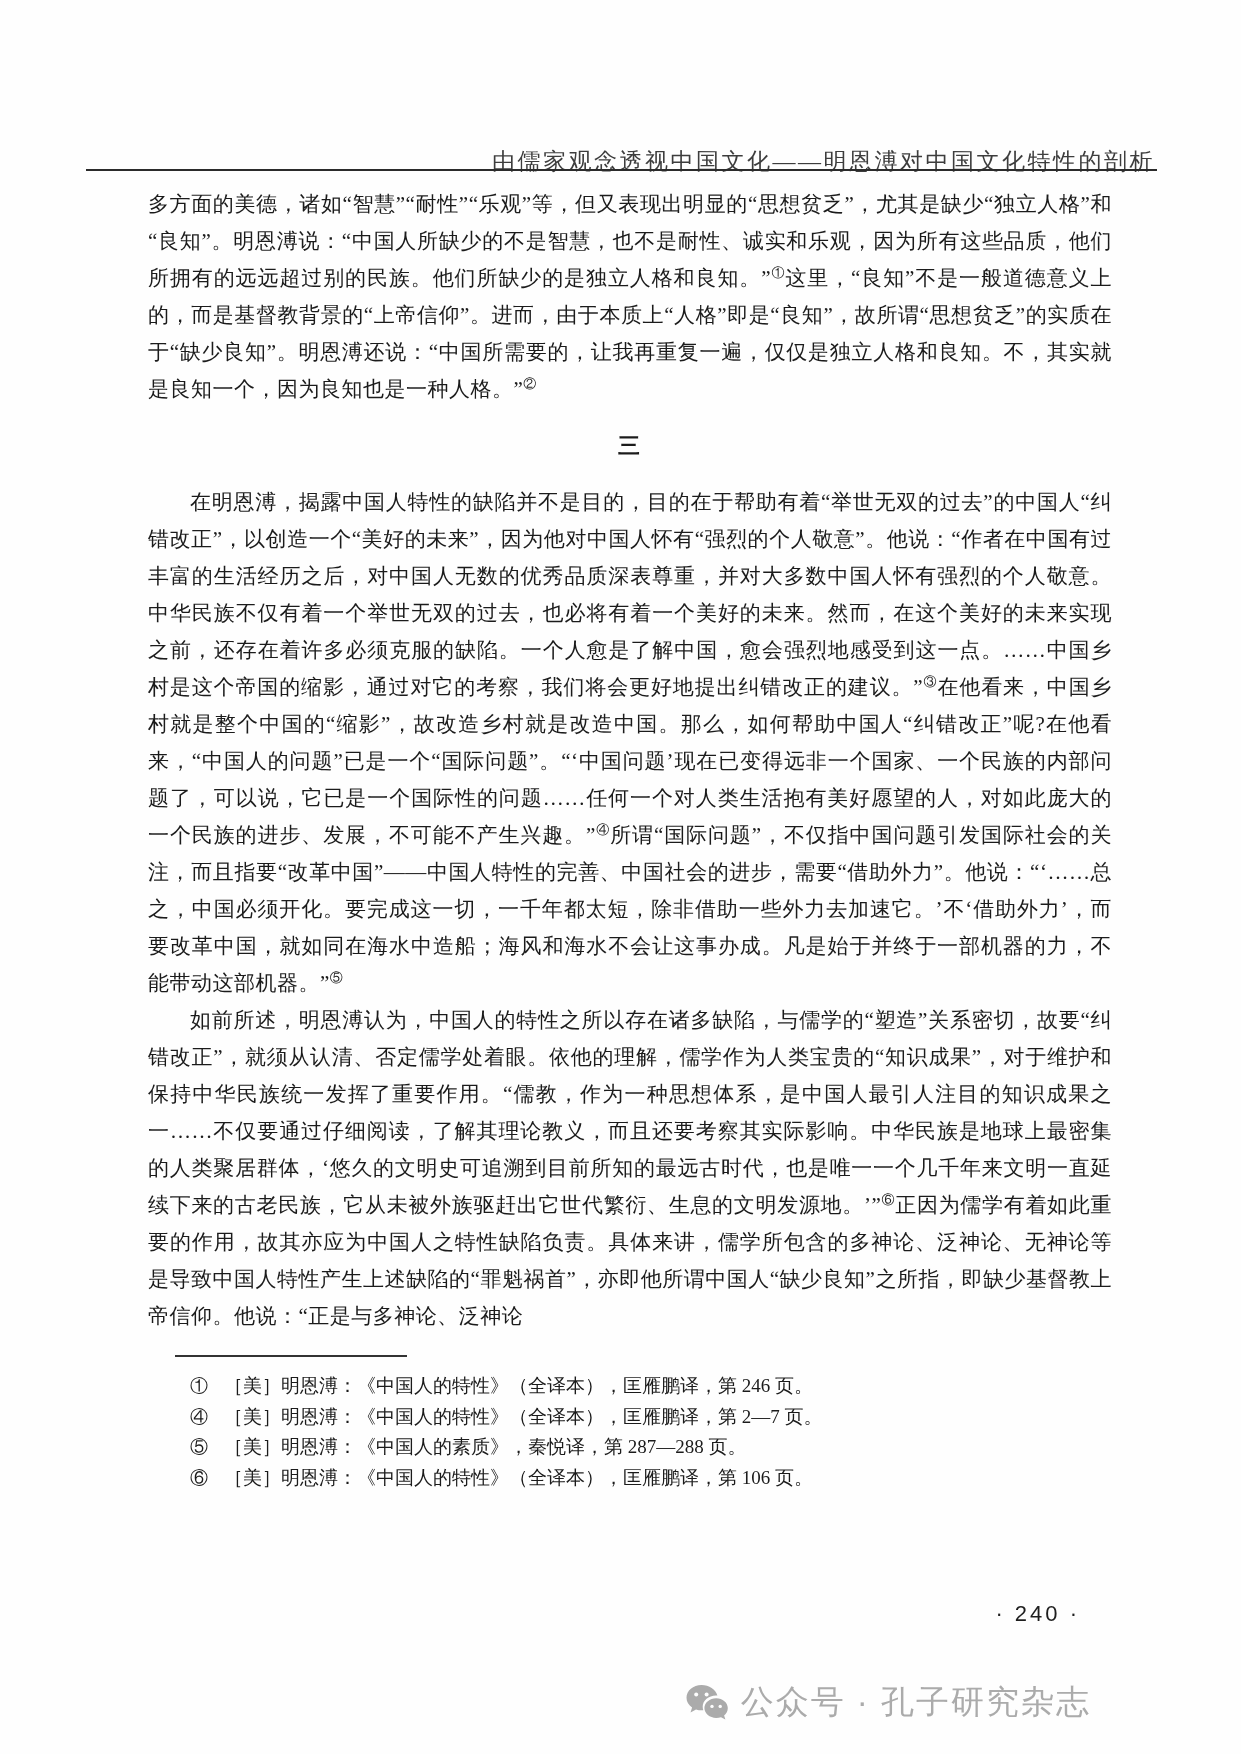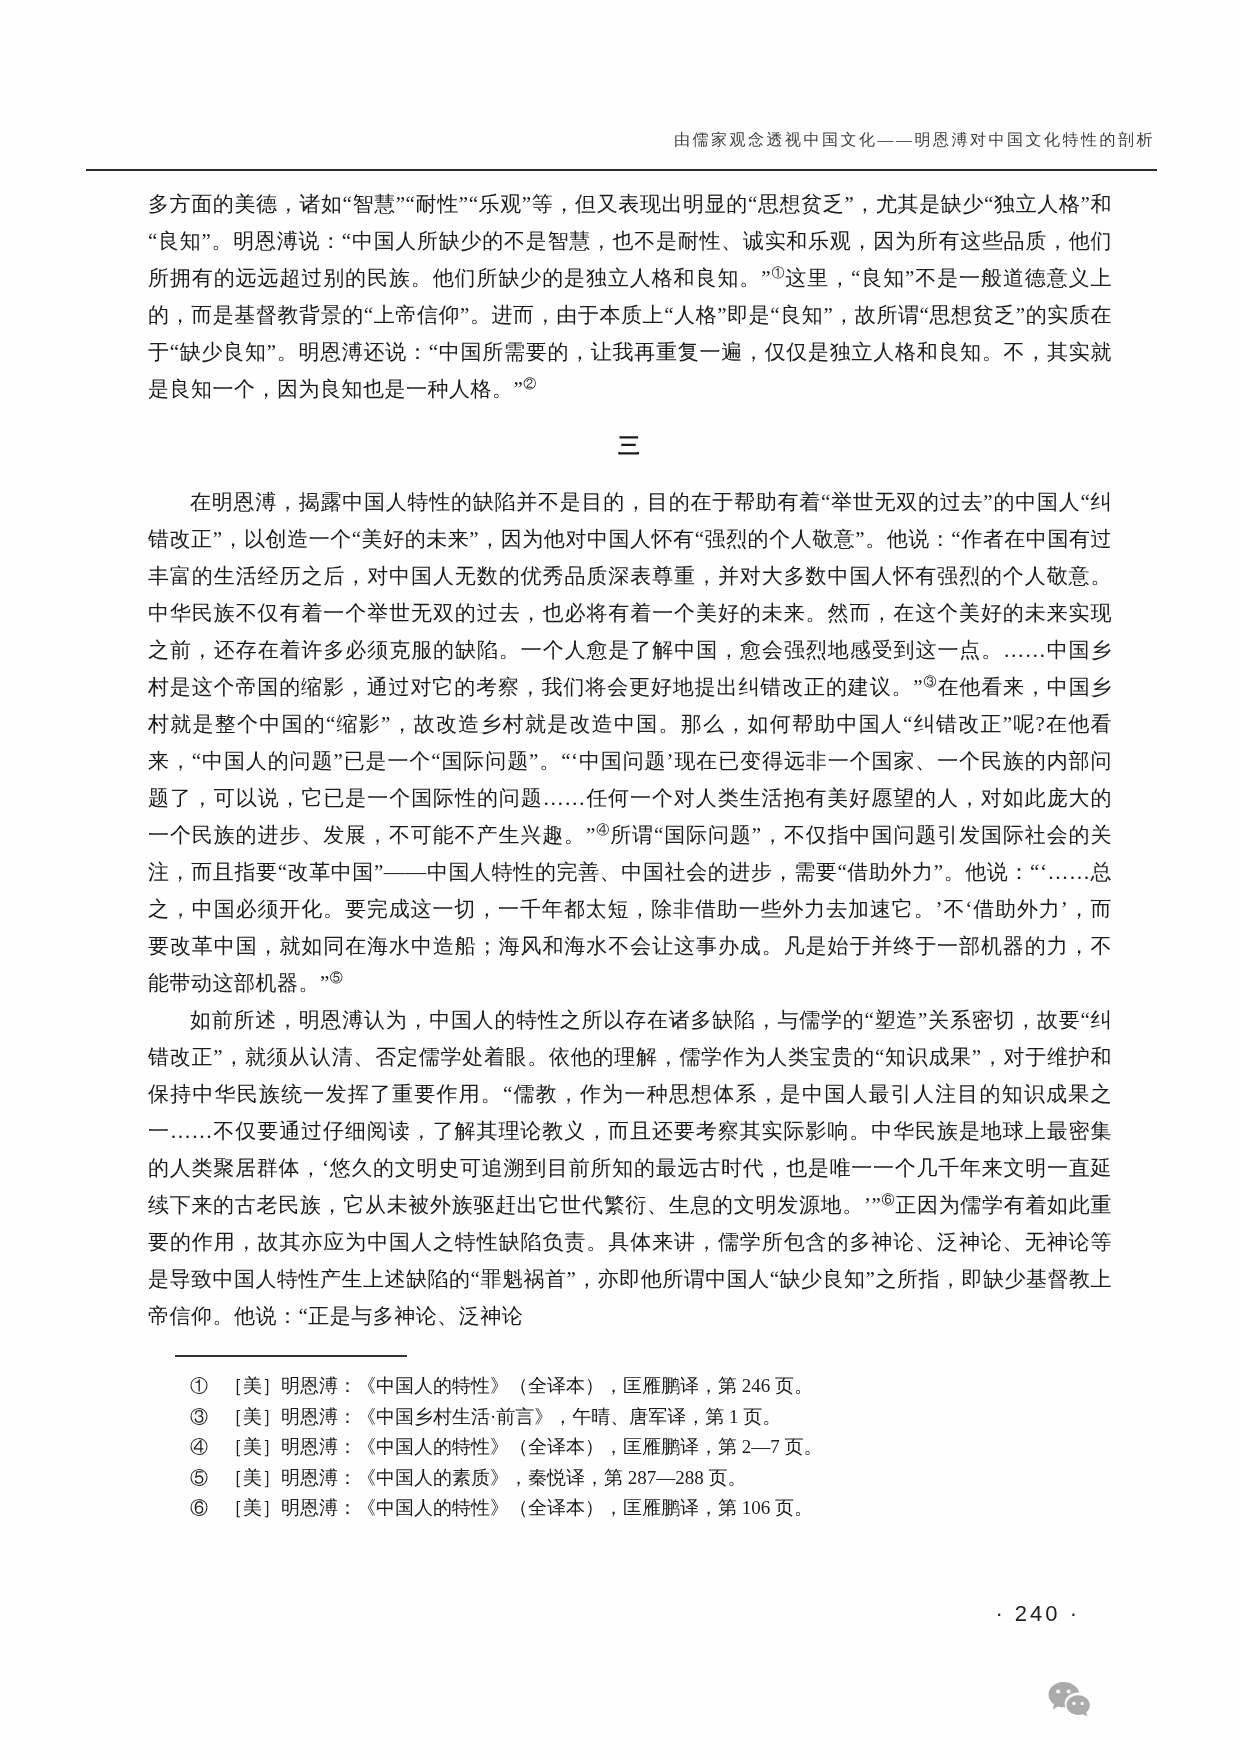--- a/index.html
+++ b/index.html
@@ -11,23 +11,23 @@
     position: relative;
     width: 1241px;
     height: 1754px;
     background: #fefefe;
     overflow: hidden;
     font-family: "Liberation Serif", "DejaVu Serif", serif;
     color: #1b1b1b;
   }
   .header-title {
     position: absolute;
-    top: 130px;
+    top: 146px;
     right: 86px;
-    font-size: 16px;
+    font-size: 23px;
     letter-spacing: 2.5px;
     color: #3d3d3d;
     white-space: nowrap;
   }
   .header-rule {
     position: absolute;
     top: 169px;
     left: 86px;
     right: 84px;
     height: 0;
@@ -121,23 +121,20 @@
 
     <p class="body-para indent">如前所述，明恩溥认为，中国人的特性之所以存在诸多缺陷，与儒学的“塑造”关系密切，故要“纠错改正”，就须从认清、否定儒学处着眼。依他的理解，儒学作为人类宝贵的“知识成果”，对于维护和保持中华民族统一发挥了重要作用。“儒教，作为一种思想体系，是中国人最引人注目的知识成果之一……不仅要通过仔细阅读，了解其理论教义，而且还要考察其实际影响。中华民族是地球上最密集的人类聚居群体，‘悠久的文明史可追溯到目前所知的最远古时代，也是唯一一个几千年来文明一直延续下来的古老民族，它从未被外族驱赶出它世代繁衍、生息的文明发源地。’”<sup>⑥</sup>正因为儒学有着如此重要的作用，故其亦应为中国人之特性缺陷负责。具体来讲，儒学所包含的多神论、泛神论、无神论等是导致中国人特性产生上述缺陷的“罪魁祸首”，亦即他所谓中国人“缺少良知”之所指，即缺少基督教上帝信仰。他说：“正是与多神论、泛神论</p>
 
     <div class="footnote-sep"></div>
 
     <div class="footnotes">
       <div class="footnote">
         <span class="fn-marker">①</span><span class="fn-text">［美］明恩溥：《中国人的特性》（全译本），匡雁鹏译，第 246 页。</span>
       </div>
       <div class="footnote">
-        <span class="fn-marker">③</span><span class="fn-text">［美］明恩溥：《中国乡村生活·前言》，午晴、唐军译，第 1 页。</span>
-      </div>
-      <div class="footnote">
         <span class="fn-marker">④</span><span class="fn-text">［美］明恩溥：《中国人的特性》（全译本），匡雁鹏译，第 2—7 页。</span>
       </div>
       <div class="footnote">
         <span class="fn-marker">⑤</span><span class="fn-text">［美］明恩溥：《中国人的素质》，秦悦译，第 287—288 页。</span>
       </div>
       <div class="footnote">
         <span class="fn-marker">⑥</span><span class="fn-text">［美］明恩溥：《中国人的特性》（全译本），匡雁鹏译，第 106 页。</span>
       </div>
     </div>
 
@@ -147,15 +144,16 @@
 
   <div class="watermark">
     <svg class="wechat-icon" width="44" height="40" viewBox="0 0 44 40" aria-hidden="true">
       <path d="M16.5 2C8.2 2 1.5 7.7 1.5 14.7c0 4 2.2 7.5 5.6 9.8l-1.6 4.9 5.5-3c1.8.6 3.8.9 5.5.9.6 0 1.2 0 1.8-.1-.4-1.1-.6-2.3-.6-3.6 0-6.2 5.9-11.2 13.2-11.2.5 0 1 0 1.5.1C30.6 6.6 24.2 2 16.5 2z" fill="#ababab"></path>
       <circle cx="11.2" cy="11.6" r="2" fill="#fefefe"></circle>
       <circle cx="21.6" cy="11.6" r="2" fill="#fefefe"></circle>
       <path d="M31.2 15.2c-6.5 0-11.8 4.4-11.8 9.9 0 5.4 5.3 9.9 11.8 9.9 1.7 0 3.3-.3 4.8-.8l4.4 2.4-1.3-4.1c2.3-1.8 3.7-4.4 3.7-7.4 0-5.5-5.2-9.9-11.6-9.9z" fill="#ababab"></path>
       <circle cx="27" cy="23.4" r="1.7" fill="#fefefe"></circle>
       <circle cx="35.2" cy="23.4" r="1.7" fill="#fefefe"></circle>
     </svg>
+    <span class="watermark-text">公众号 · 孔子研究杂志</span>
   </div>
 
 </div>
 
 </body></html>

